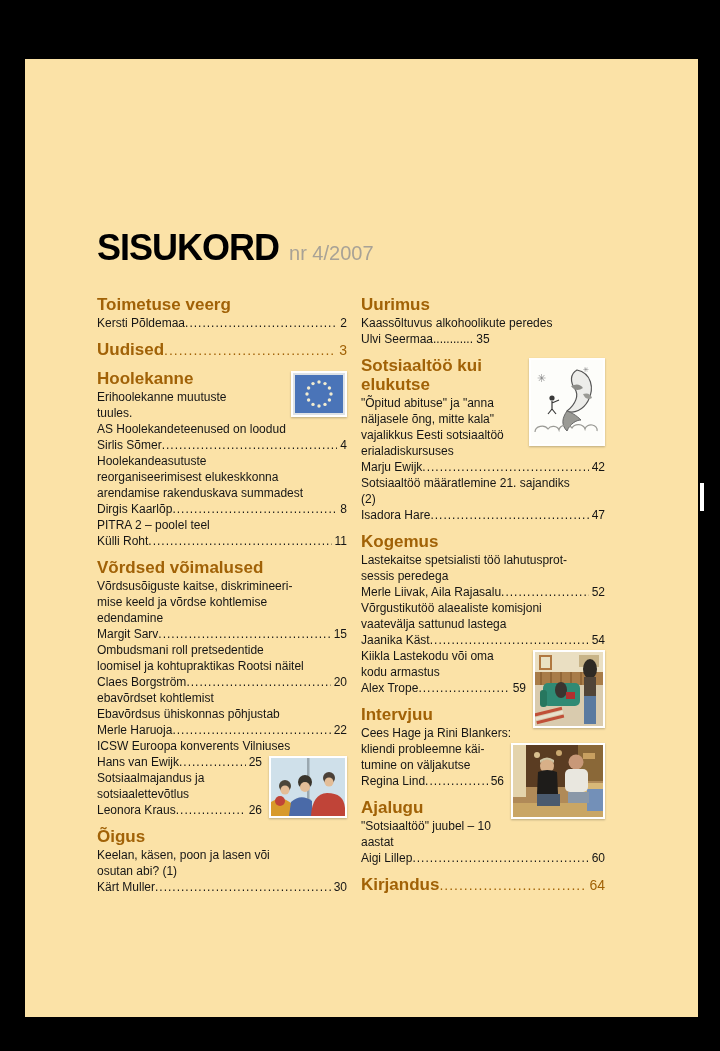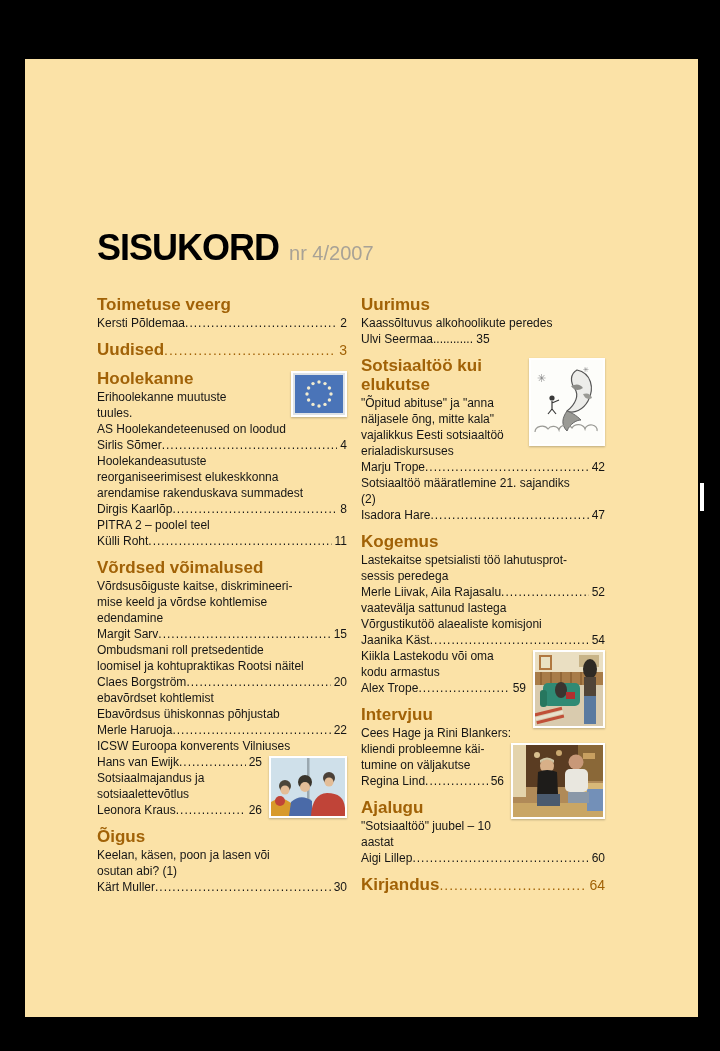--- a/index.html
+++ b/index.html
@@ -180,43 +180,43 @@
               <path d="M21 41 v8 M21 43 l7 -3 M21 49 l-4 5 M21 49 l4 5" stroke="#3a3a3a" stroke-width="1.2" fill="none"></path>
               <path d="M4 72 a7 6 0 0 1 13 -3 a6 5 0 0 1 11 1 a7 6 0 0 1 13 -2 a7 6 0 0 1 13 1 a6 5 0 0 1 12 2" fill="none" stroke="#9a9a95" stroke-width="1.2"></path>
             </svg>
           </span>
           <div class="sec-title">Sotsiaaltöö kui elukutse</div>
           <div class="line">"Õpitud abituse" ja "anna</div>
           <div class="line">näljasele õng, mitte kala"</div>
           <div class="line">vajalikkus Eesti sotsiaaltöö</div>
           <div class="line">erialadiskursuses</div>
           <div class="line leader">
-            <span class="t">Marju Trope</span>
+            <span class="t">Marju Ewijk</span>
             <span class="dots">..........................................................................................</span>
             <span class="pg">42</span>
           </div>
           <div class="line">Sotsiaaltöö määratlemine 21. sajandiks</div>
           <div class="line">(2)</div>
           <div class="line leader">
             <span class="t">Isadora Hare</span>
             <span class="dots">..........................................................................................</span>
             <span class="pg">47</span>
           </div>
         </div>
         <div class="sec">
           <div class="sec-title">Kogemus</div>
           <div class="line">Lastekaitse spetsialisti töö lahutusprot-</div>
           <div class="line">sessis peredega</div>
           <div class="line leader">
             <span class="t">Merle Liivak, Aila Rajasalu</span>
             <span class="dots">..........................................................................................</span>
             <span class="pg">52</span>
           </div>
+          <div class="line">Võrgustikutöö alaealiste komisjoni</div>
           <div class="line">vaatevälja sattunud lastega</div>
-          <div class="line">Võrgustikutöö alaealiste komisjoni</div>
           <div class="line leader">
             <span class="t">Jaanika Käst</span>
             <span class="dots">..........................................................................................</span>
             <span class="pg">54</span>
           </div>
           <span class="float-img livingroom-photo">
             <svg width="68" height="74" viewBox="0 0 68 74">
               <rect width="68" height="74" fill="#eadfc2"></rect>
               <rect x="4" y="3" width="13" height="15" fill="#b07840"></rect>
               <rect x="6" y="5" width="9" height="11" fill="#e9e1c2"></rect>

